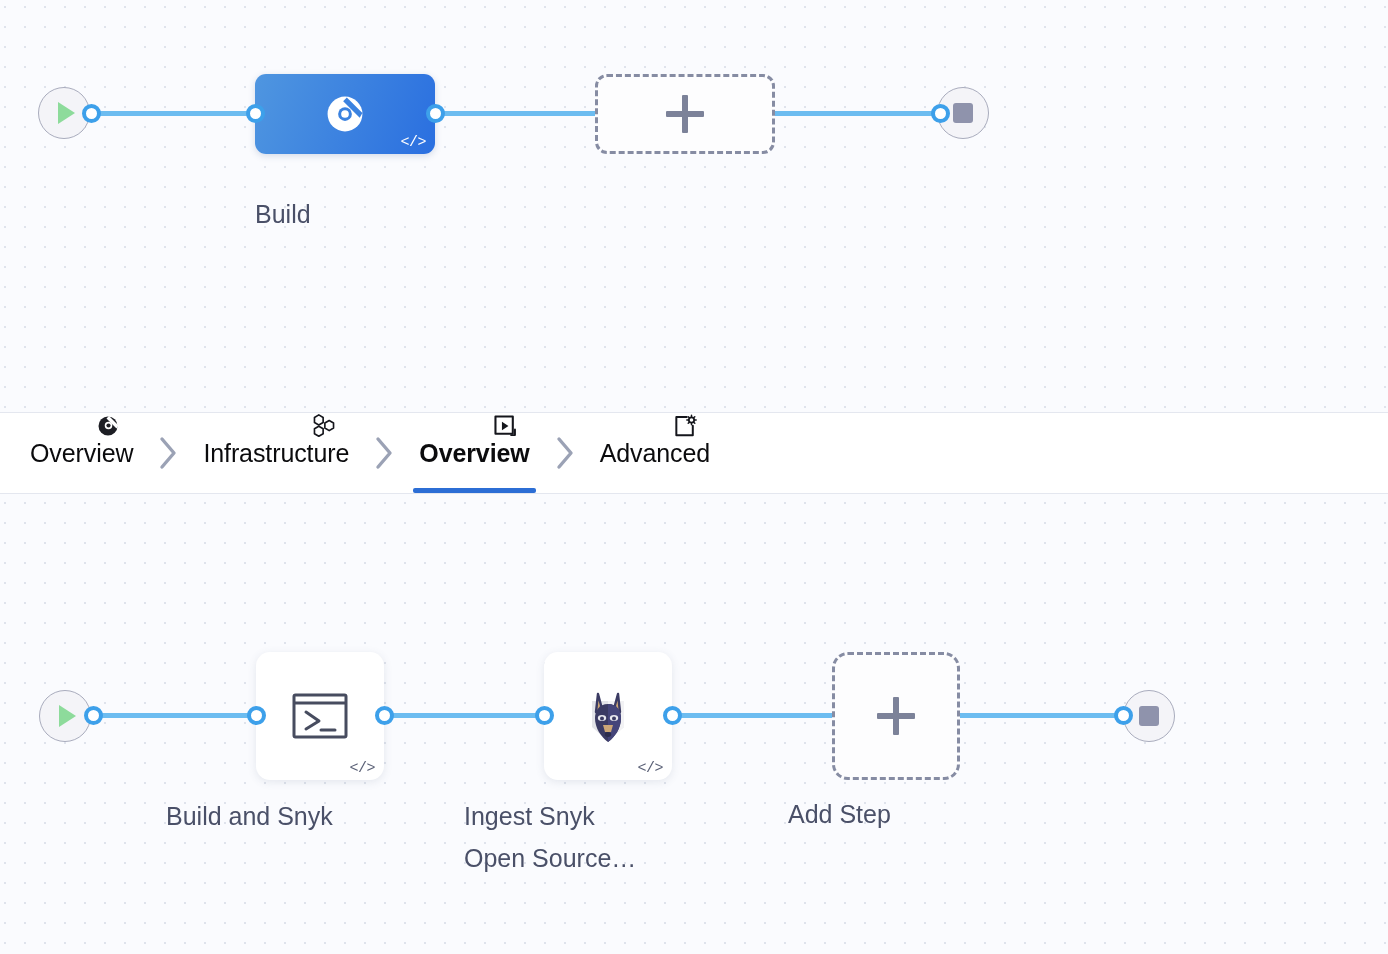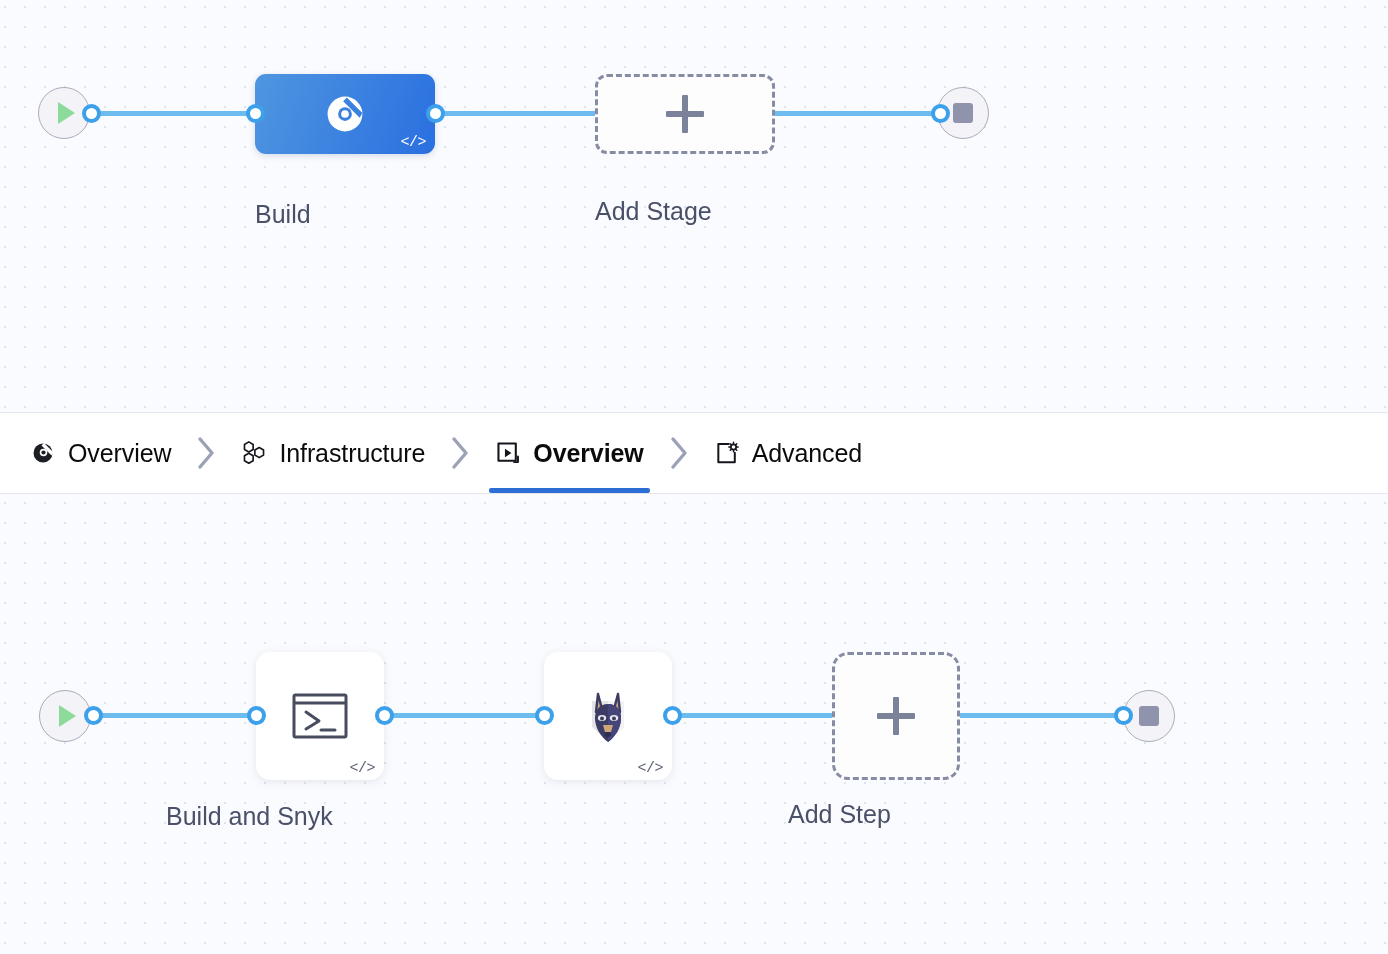--- a/index.html
+++ b/index.html
@@ -39,24 +39,25 @@
     background: #ffffff;
     border-top: 1px solid #e4e7ef;
     border-bottom: 1px solid #e4e7ef;
     box-sizing: border-box;
     display: flex;
     align-items: center;
     padding-left: 30px;
   }
   .tab {
     display: flex;
-    align-items: center;
+    align-items: flex-end;
     height: 80px;
     cursor: pointer;
     position: relative;
+    flex-direction: column;
   }
   .tab .t-icon {
     display: flex;
     align-items: center;
     justify-content: center;
     width: 26px;
     height: 26px;
     margin-right: 12px;
     flex: 0 0 auto;
   }
@@ -232,21 +233,20 @@
       </svg>
       <span class="codebadge">&lt;/&gt;</span>
     </div>
     <div class="port" style="left:246px; top:104px;"></div>
     <div class="port" style="left:426px; top:104px;"></div>
     <div class="caption" style="left:255px; top:193px; width:180px;">Build</div>
 
     <div class="node dashed-stage" style="left:595px; top:74px;">
       <div class="plus"></div>
     </div>
-    <div class="caption" style="left:595px; top:190px; width:180px;">Add Stage</div>
 
     <div class="terminal" style="left:937px; top:87px;">
       <div class="stop-sq"></div>
     </div>
     <div class="port" style="left:931px; top:104px;"></div>
   </div>
 
   <div id="tabbar">
 
     <div class="tab">
@@ -350,20 +350,22 @@
         <ellipse cx="35" cy="33" rx="4.2" ry="3" fill="#e8e8ee"></ellipse>
         <ellipse cx="23" cy="33.4" rx="2" ry="2" fill="#3b3b63"></ellipse>
         <ellipse cx="35" cy="33.4" rx="2" ry="2" fill="#3b3b63"></ellipse>
         <path d="M24 40 H34 L32 47 H26 Z" fill="#cda777"></path>
         <ellipse cx="29" cy="49.5" rx="3.2" ry="2.4" fill="#2d2d4d"></ellipse>
       </svg>
       <span class="codebadge">&lt;/&gt;</span>
     </div>
     <div class="port" style="left:535px; top:212px;"></div>
     <div class="port" style="left:663px; top:212px;"></div>
+    <div class="caption" style="left:464px; top:301px; width:288px;">Ingest Snyk
+Open Source…</div>
 
     <div class="node dashed-step" style="left:832px; top:158px;">
       <div class="plus"></div>
     </div>
     <div class="caption" style="left:788px; top:299px; width:180px;">Add Step</div>
 
     <div class="terminal" style="left:1123px; top:196px;">
       <div class="stop-sq"></div>
     </div>
     <div class="port" style="left:1114px; top:212px;"></div>

